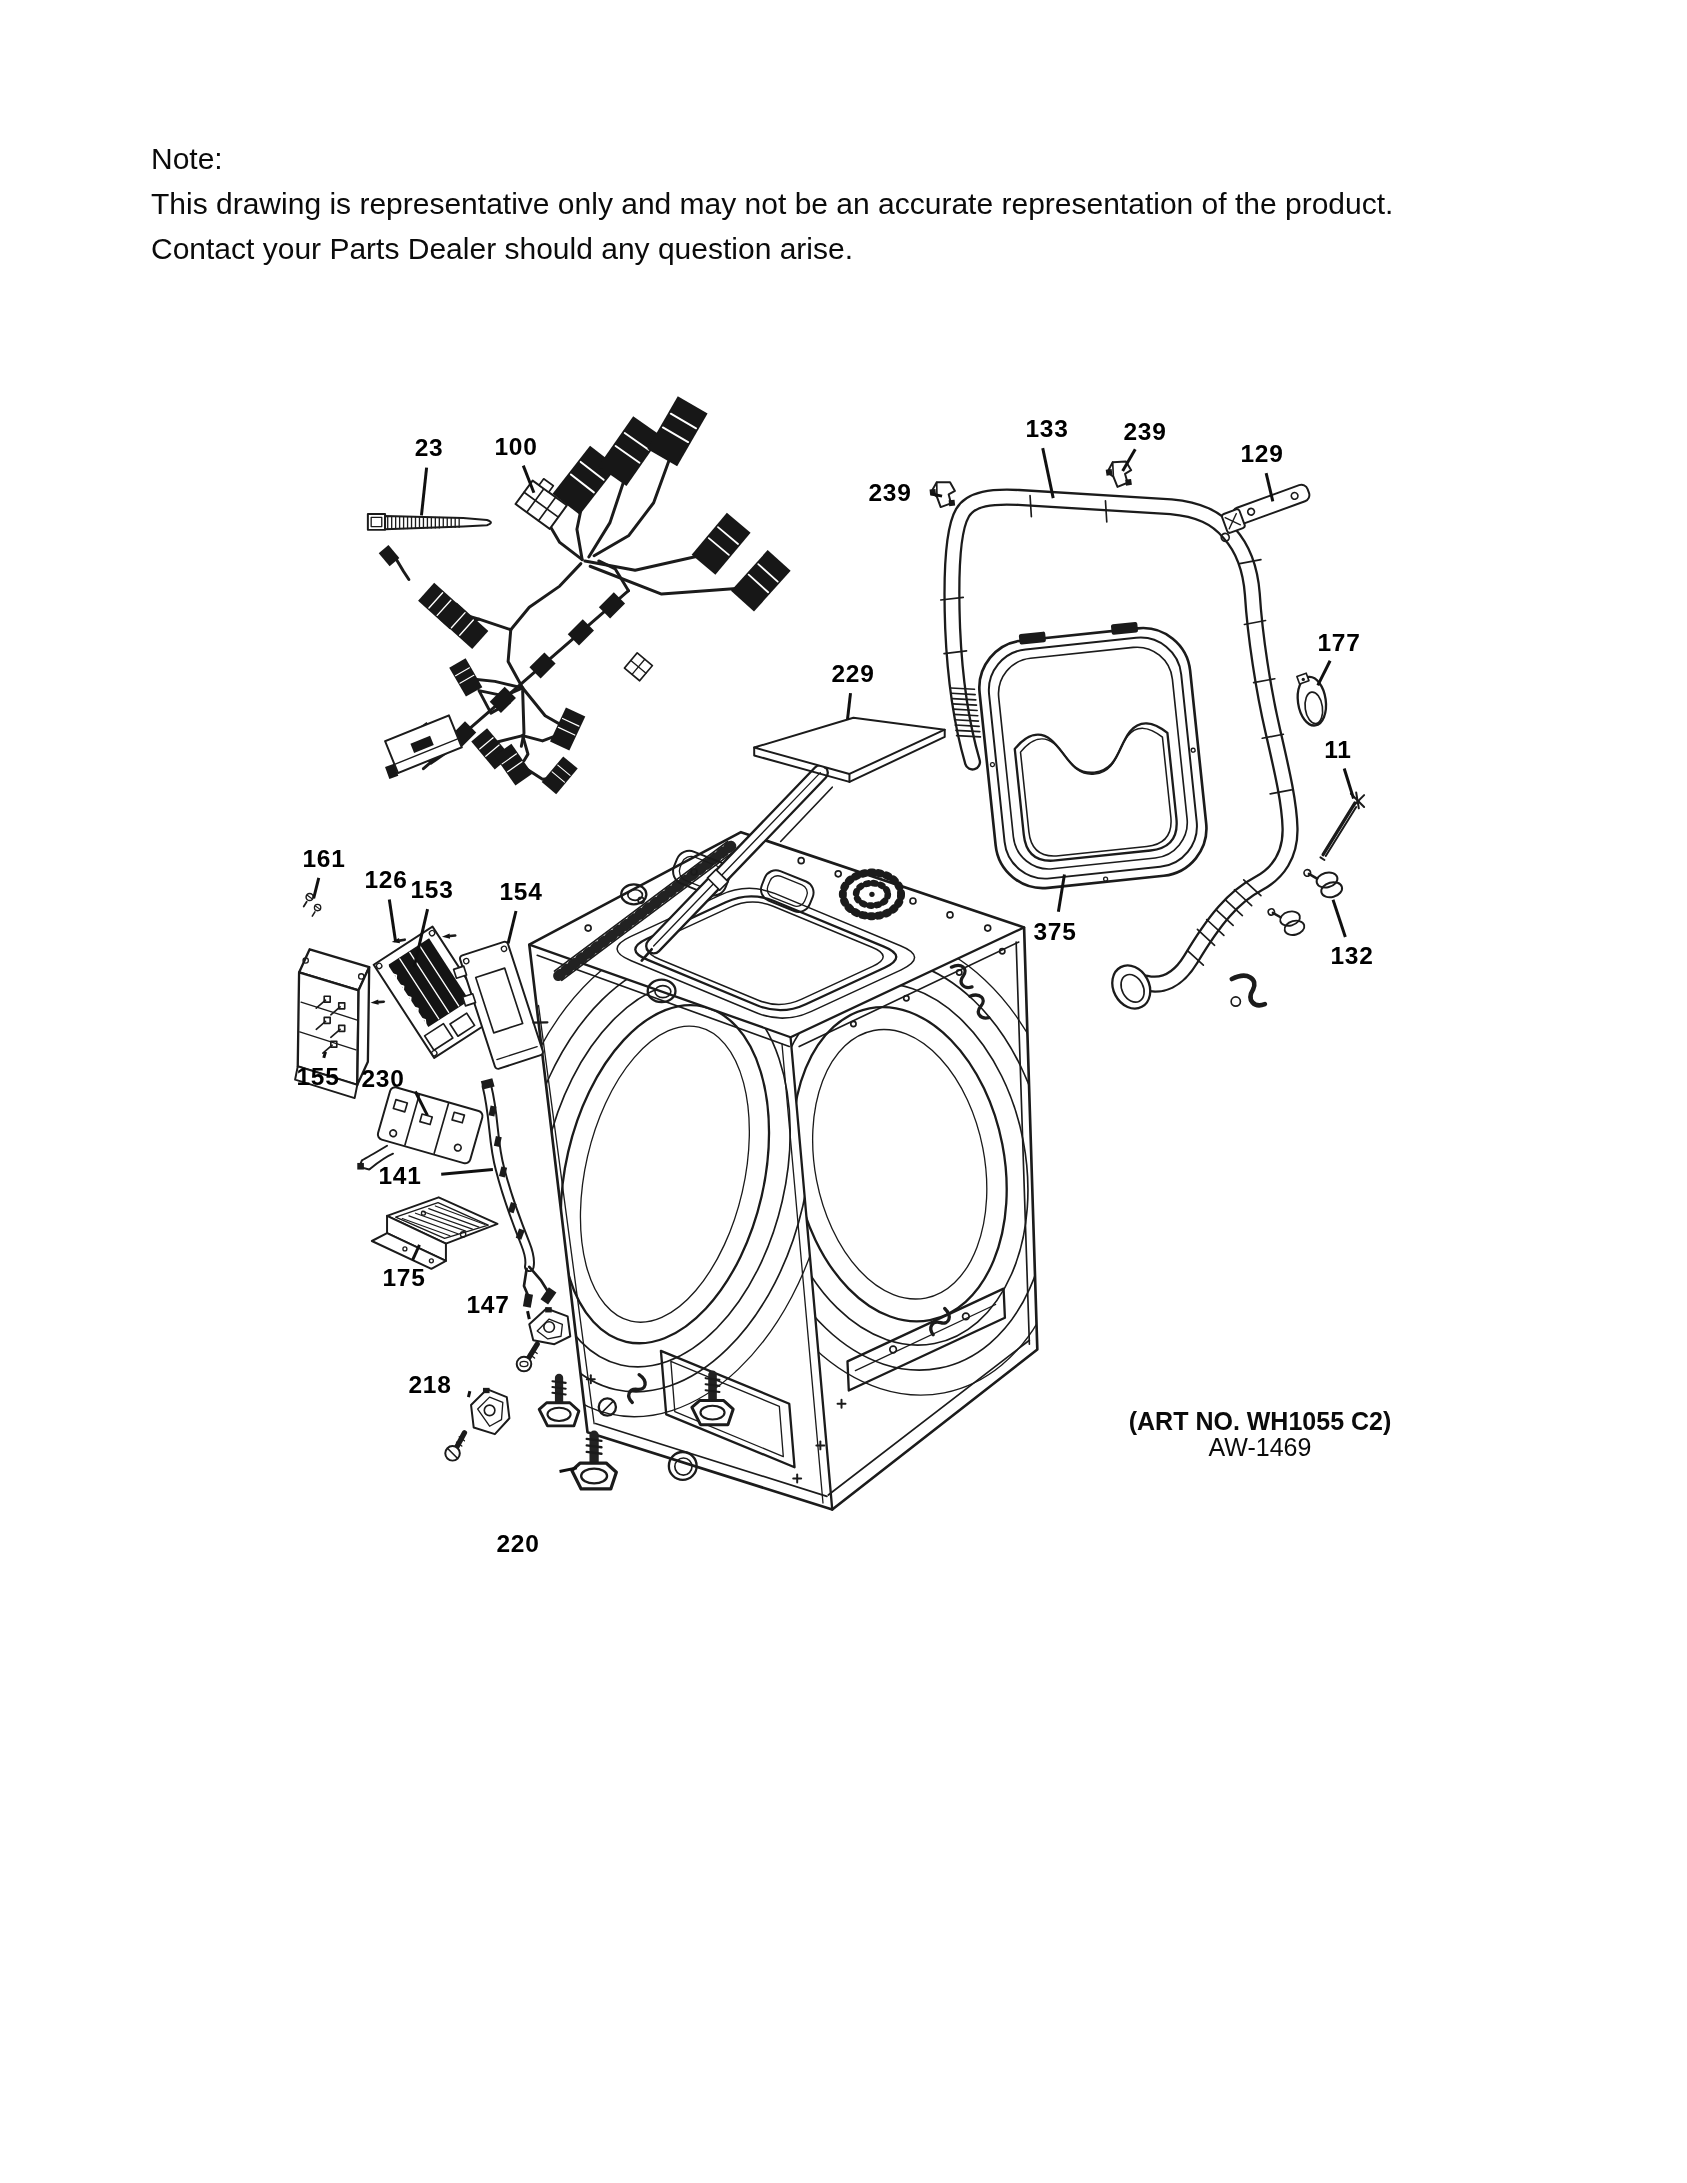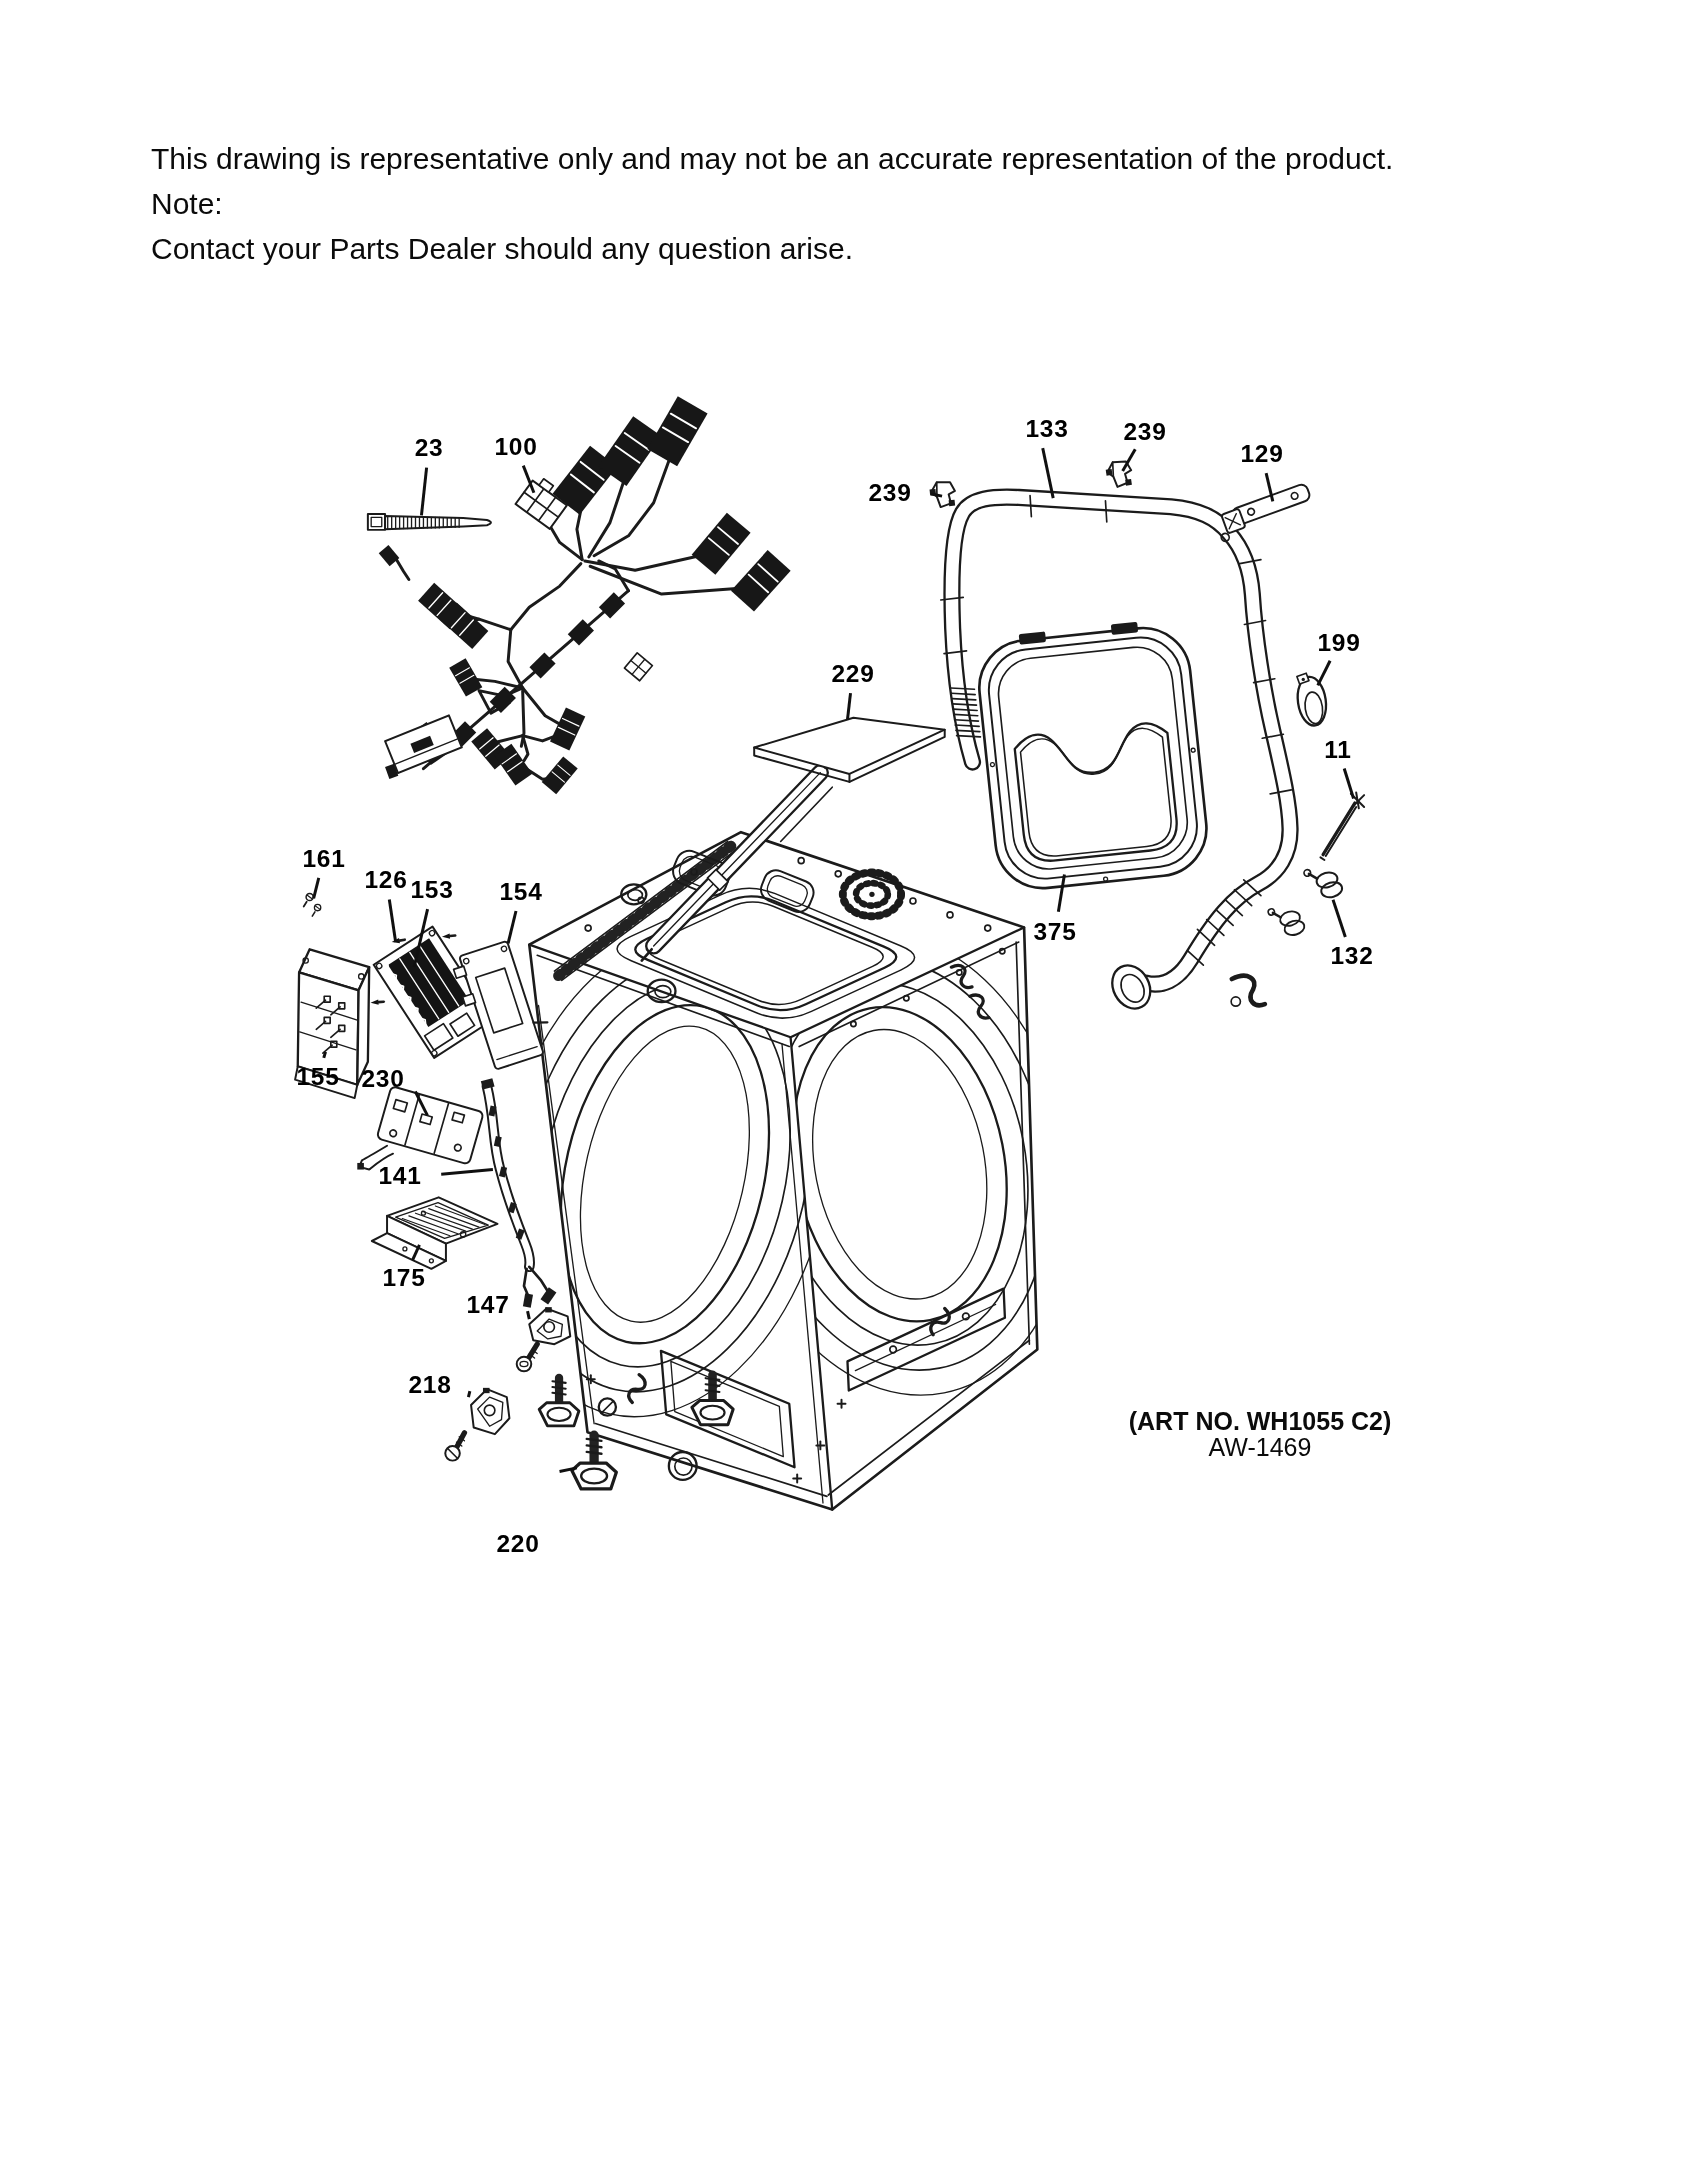--- a/index.html
+++ b/index.html
@@ -10,22 +10,22 @@
   #leader-svg line{stroke:#101010;stroke-width:4.5px;}
   .callout{position:absolute;transform:translate(-50%,-50%);font-size:24.5px;font-weight:bold;color:#000;letter-spacing:0.7px;white-space:nowrap;}
   .footer-art{position:absolute;left:1260px;top:1407px;transform:translateX(-50%);font-size:25px;font-weight:bold;white-space:nowrap;color:#0b0b0b;}
   .footer-aw{position:absolute;left:1260px;top:1433px;transform:translateX(-50%);font-size:25px;white-space:nowrap;color:#0b0b0b;}
   svg *{vector-effect:none;}
 </style>
 </head>
 <body>
 
 <div class="note">
+  <div>Note:</div>
   <div>This drawing is representative only and may not be an accurate representation of the product.</div>
-  <div>Note:</div>
   <div>Contact your Parts Dealer should any question arise.</div>
 </div>
 
 <svg class="diagram-svg" viewBox="0 0 2550 3300" fill="none" stroke="#1b1b1b" stroke-width="3.5" stroke-linecap="round" stroke-linejoin="round">
   <defs>
     <clipPath id="clipLeftFace">
         <polygon points="800,1428 1195,1568 1258,2282 888,2165"></polygon>
       </clipPath>
     <clipPath id="clipRightFace">
         <polygon points="1195,1568 1548,1402 1568,2040 1258,2282"></polygon>
@@ -547,21 +547,21 @@
     <line x1="845.7470186794734" y1="2224.3141993074596" x2="872" y2="2219"></line>
   </svg>
 
 <div>
     <div class="callout" style="left: 429px; top: 448px;">23</div>
     <div class="callout" style="left: 516px; top: 447px;">100</div>
     <div class="callout" style="left: 1039px; top: 429px; margin-left: 8px;">133</div>
     <div class="callout" style="left: 1145px; top: 432px;">239</div>
     <div class="callout" style="left: 890px; top: 493px;">239</div>
     <div class="callout" style="left: 1262px; top: 454px;">129</div>
-    <div class="callout" style="left: 1339px; top: 643px;">199</div>
+    <div class="callout" style="left: 1339px; top: 643px;">177</div>
     <div class="callout" style="left: 1338px; top: 750px;">11</div>
     <div class="callout" style="left: 853px; top: 674px;">229</div>
     <div class="callout" style="left: 1055px; top: 932px;">375</div>
     <div class="callout" style="left: 1352px; top: 956px; text-align: right;">132</div>
     <div class="callout" style="left: 324px; top: 859px;">161</div>
     <div class="callout" style="left: 386px; top: 880px;">126</div>
     <div class="callout" style="left: 432px; top: 890px;">153</div>
     <div class="callout" style="left: 521px; top: 892px;">154</div>
     <div class="callout" style="left: 318px; top: 1077px;">155</div>
     <div class="callout" style="left: 383px; top: 1079px;">230</div>

